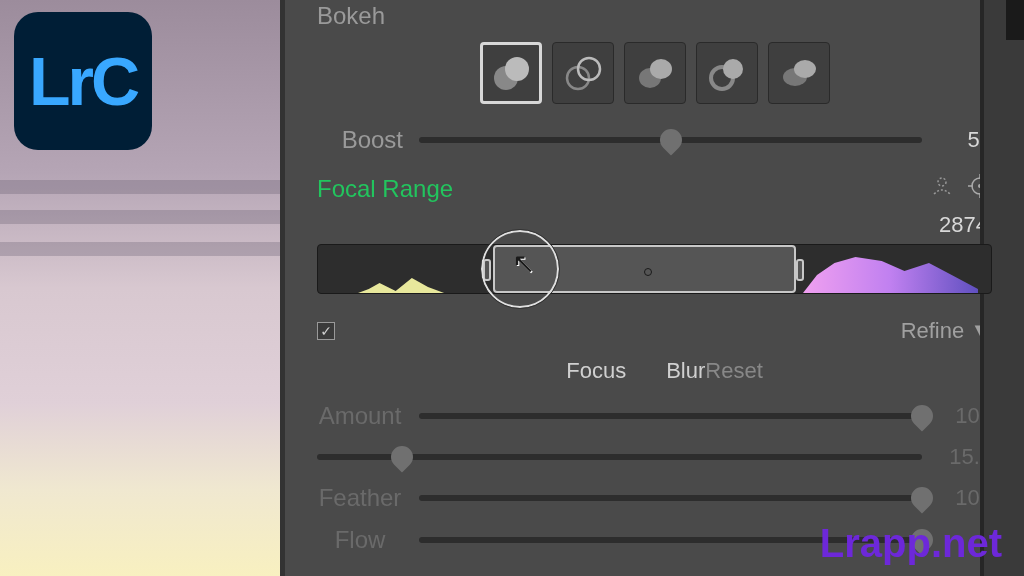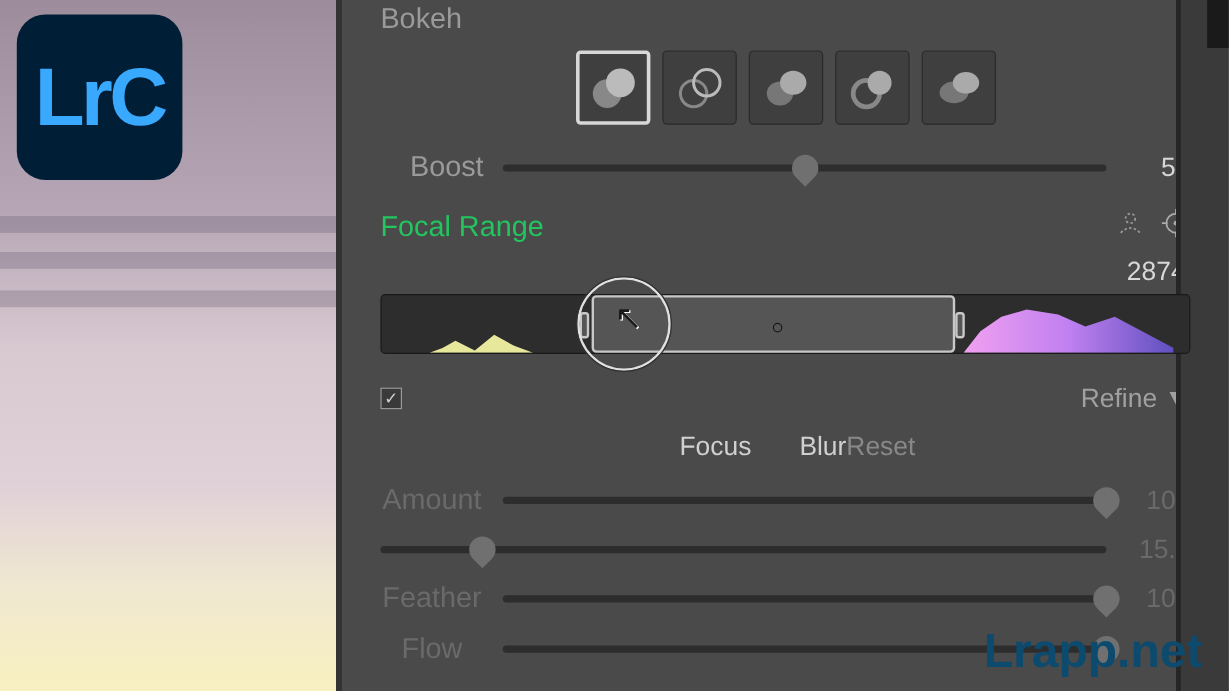--- a/index.html
+++ b/index.html
@@ -208,21 +208,21 @@
   }
   .fb-left { display: flex; gap: 40px; }
   .fb-btn { font-size: 22px; color: #d0d0d0; cursor: pointer; }
   .reset { font-size: 22px; color: #888; }
   .watermark {
     position: absolute;
     right: 22px;
     bottom: 10px;
     font-size: 40px;
     font-weight: 700;
-    color: #0c4a6e;
+    color: #6d28d9;
     font-family: Arial, sans-serif;
     margin-top: 32px;
   }
   .right-edge {
     position: absolute;
     right: 0; top: 0;
     width: 18px;
     height: 40px;
     background: #1a1a1a;
   }

